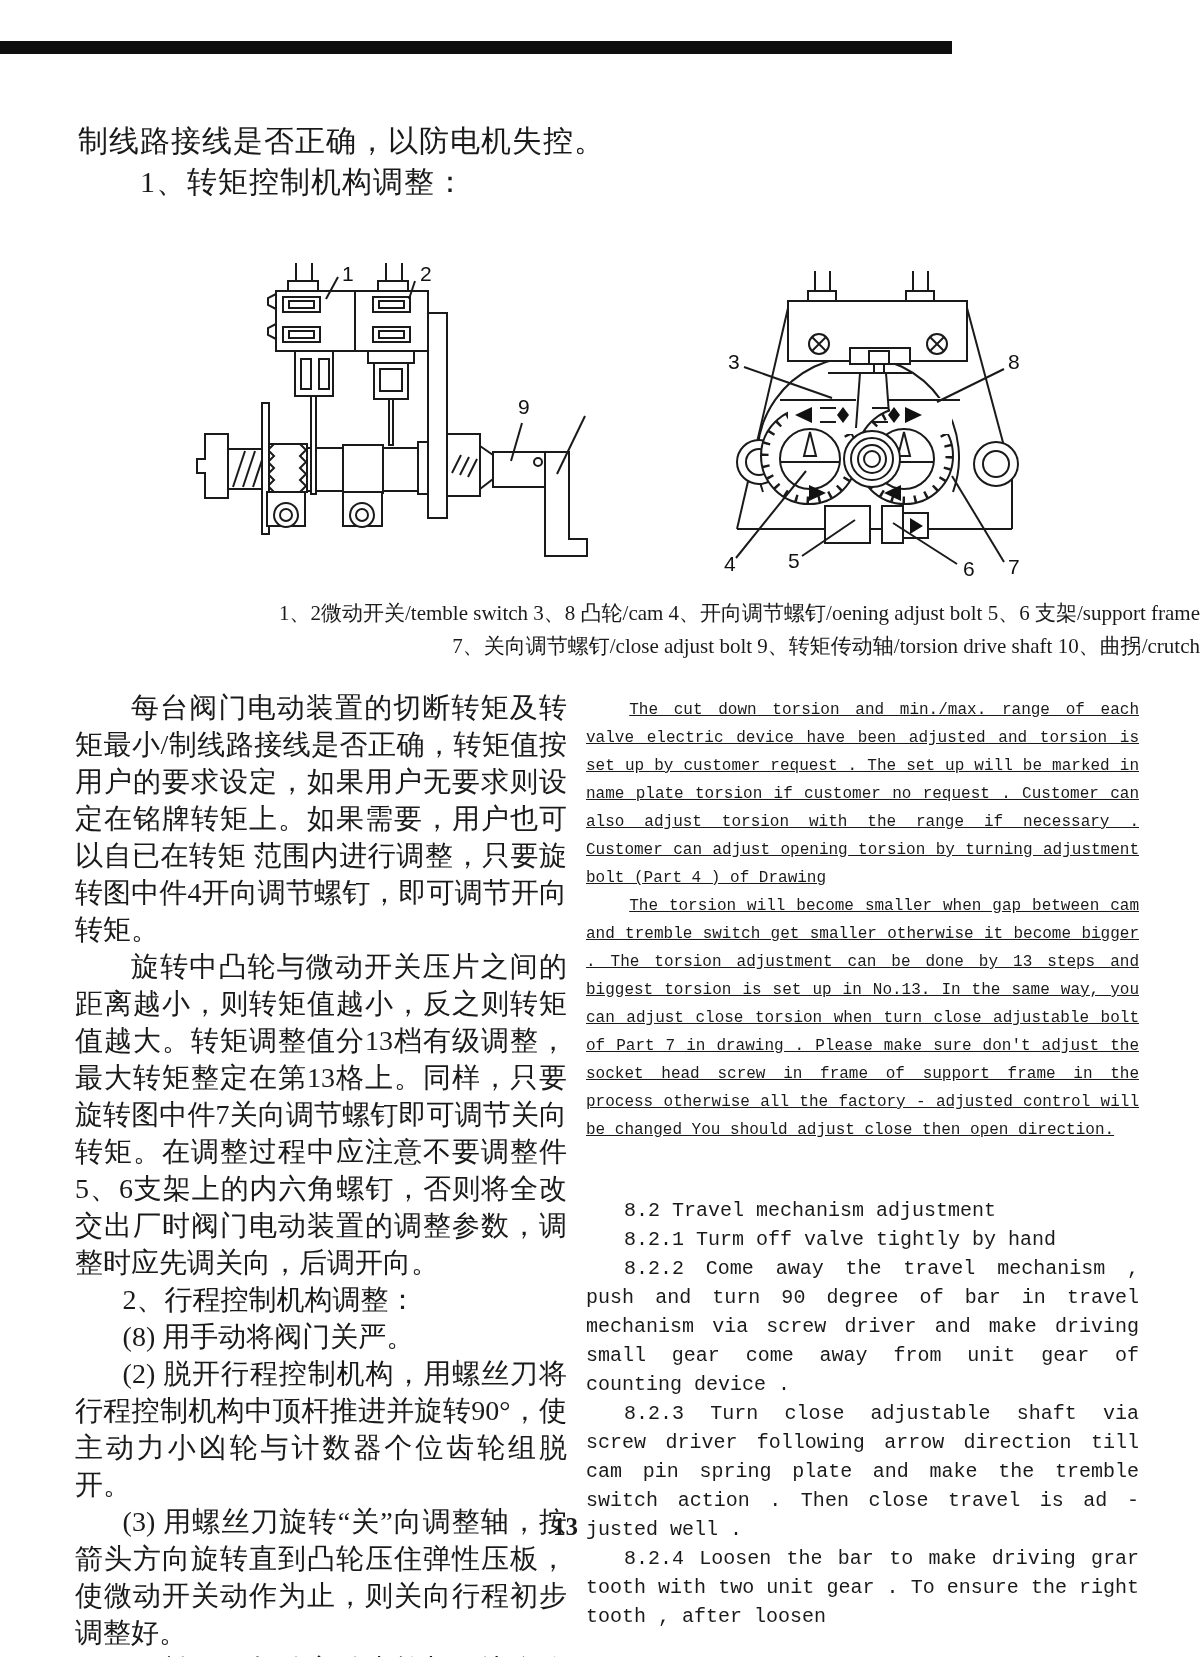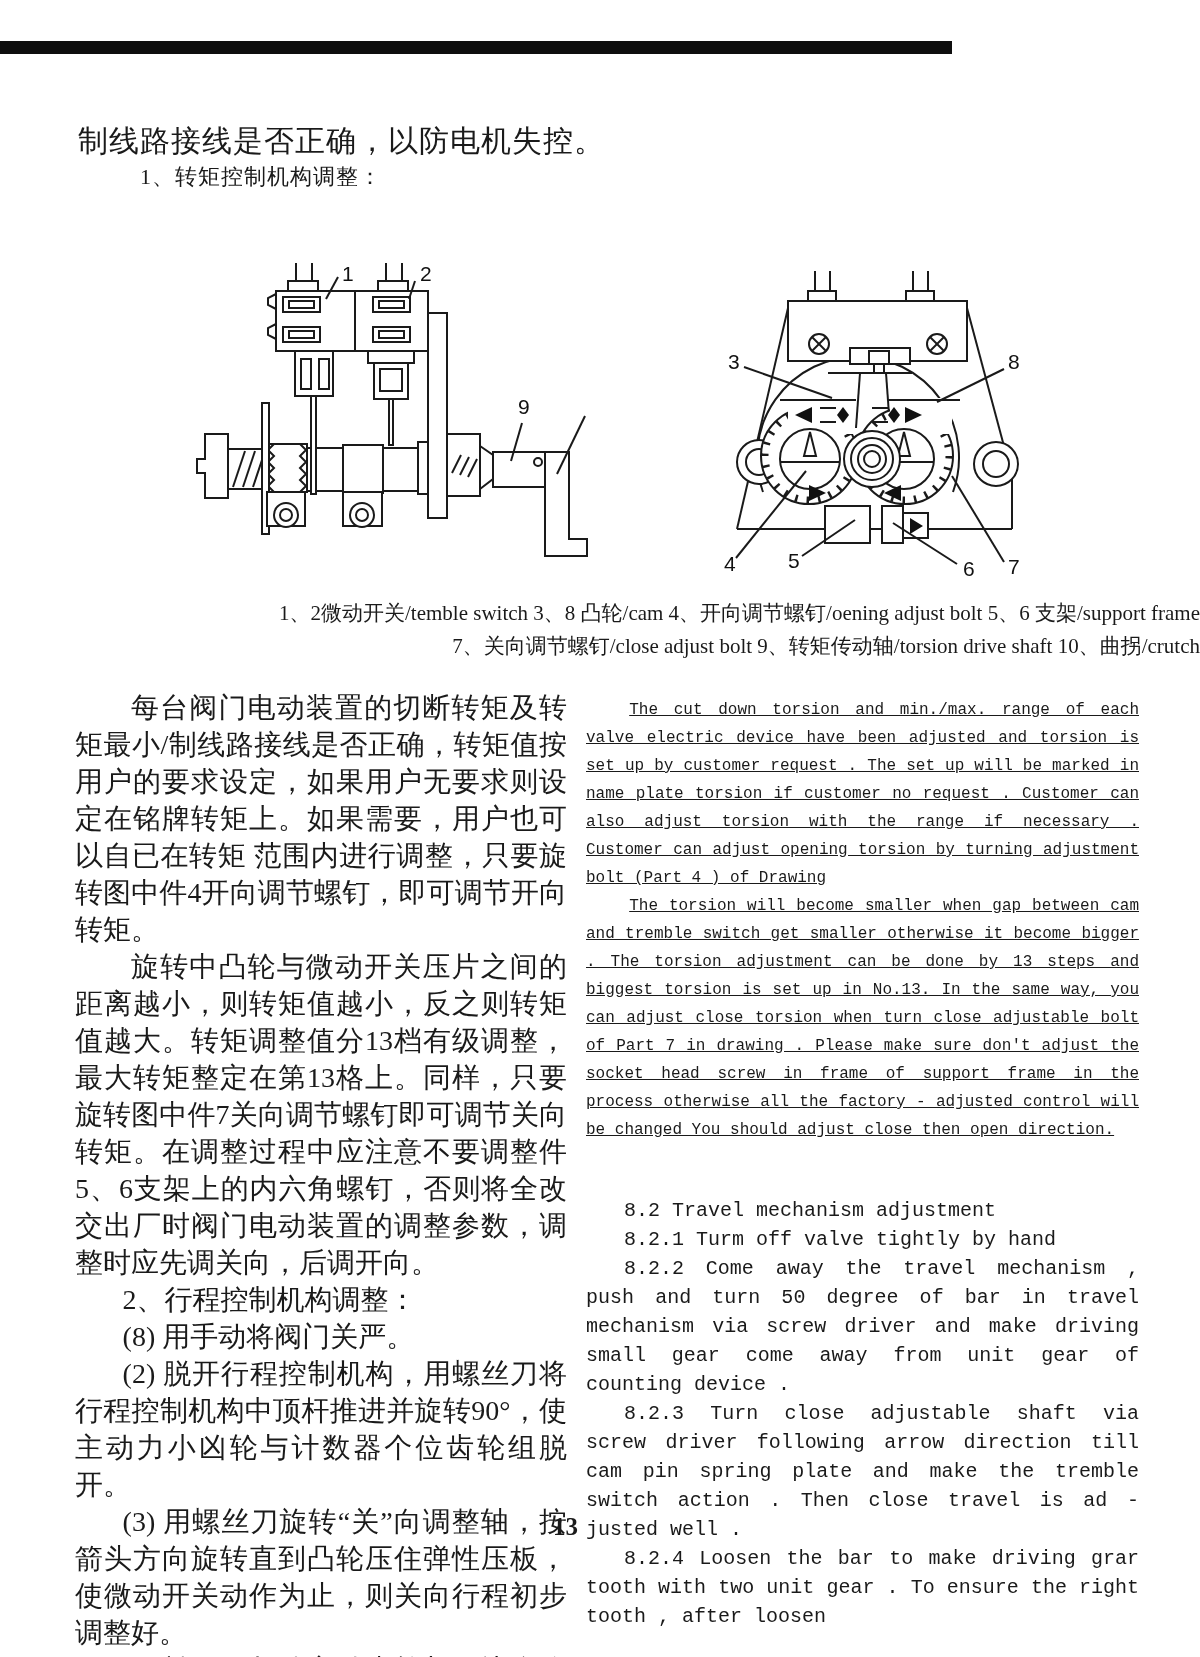--- a/index.html
+++ b/index.html
@@ -1,20 +1,20 @@
 <!DOCTYPE html>
 <html><head>
 <meta charset="utf-8">
 <style>
   html,body{margin:0;padding:0;background:#ffffff;}
   .page{position:relative;width:1200px;height:1657px;background:#ffffff;overflow:hidden;
         font-family:"Liberation Serif", serif;color:#1a1a1a;margin-top:41px;}
   .scanbar{position:absolute;left:0;top:0;width:952px;height:13px;background:#0e0e0e;}
   .intro1{position:absolute;left:78px;top:80px;font-size:30px;letter-spacing:1px;white-space:nowrap;}
-  .intro2{position:absolute;left:140px;top:121px;font-size:22px;letter-spacing:1px;white-space:nowrap;}
+  .intro2{position:absolute;left:140px;top:121px;font-size:30px;letter-spacing:1px;white-space:nowrap;}
   .fig{position:absolute;}
   .fig svg{display:block;}
   .caption{position:absolute;left:0;top:556px;width:1200px;text-align:right;
            font-size:21px;line-height:33px;}
   .caption div{white-space:nowrap;}
   .col-left{position:absolute;left:75px;top:648px;width:492px;
             font-size:28px;line-height:37px;text-align:justify;}
   .col-left p{margin:0;}
   .ind2{text-indent:2em;}
   .ind17{text-indent:1.7em;}
@@ -236,21 +236,21 @@
   </div>
 
   <div class="col-right">
     <div class="mono">
       <p>The cut down torsion and min./max. range of each valve electric device have been adjusted and torsion is set up by customer request . The set up will be marked in name plate torsion if customer no request . Customer can also adjust torsion with the range if necessary . Customer can adjust opening torsion by turning adjustment bolt (Part 4 ) of Drawing</p>
       <p>The torsion will become smaller when gap between cam and tremble switch get smaller otherwise it become bigger . The torsion adjustment can be done by 13 steps and biggest torsion is set up in No.13. In the same way, you can adjust close torsion when turn close adjustable bolt of Part 7 in drawing . Please make sure don't adjust the socket head screw in frame of support frame in the process otherwise all the factory - adjusted control will be changed You should adjust close then open direction.</p>
     </div>
     <div class="serifsec">
       <p>8.2 Travel mechanism adjustment</p>
       <p>8.2.1 Turm off valve tightly by hand</p>
-      <p>8.2.2 Come away the travel mechanism , push and turn 50 degree of bar in travel mechanism via screw driver and make driving small gear come away from unit gear of counting device .</p>
+      <p>8.2.2 Come away the travel mechanism , push and turn 90 degree of bar in travel mechanism via screw driver and make driving small gear come away from unit gear of counting device .</p>
       <p>8.2.3 Turn close adjustable shaft via screw driver following arrow direction till cam pin spring plate and make the tremble switch action . Then close travel is ad - justed well .</p>
       <p>8.2.4 Loosen the bar to make driving grar tooth with two unit gear . To ensure the right tooth , after loosen</p>
     </div>
   </div>
 
   <div class="pageno">13</div>
 
 </div>
 
 </body></html>

